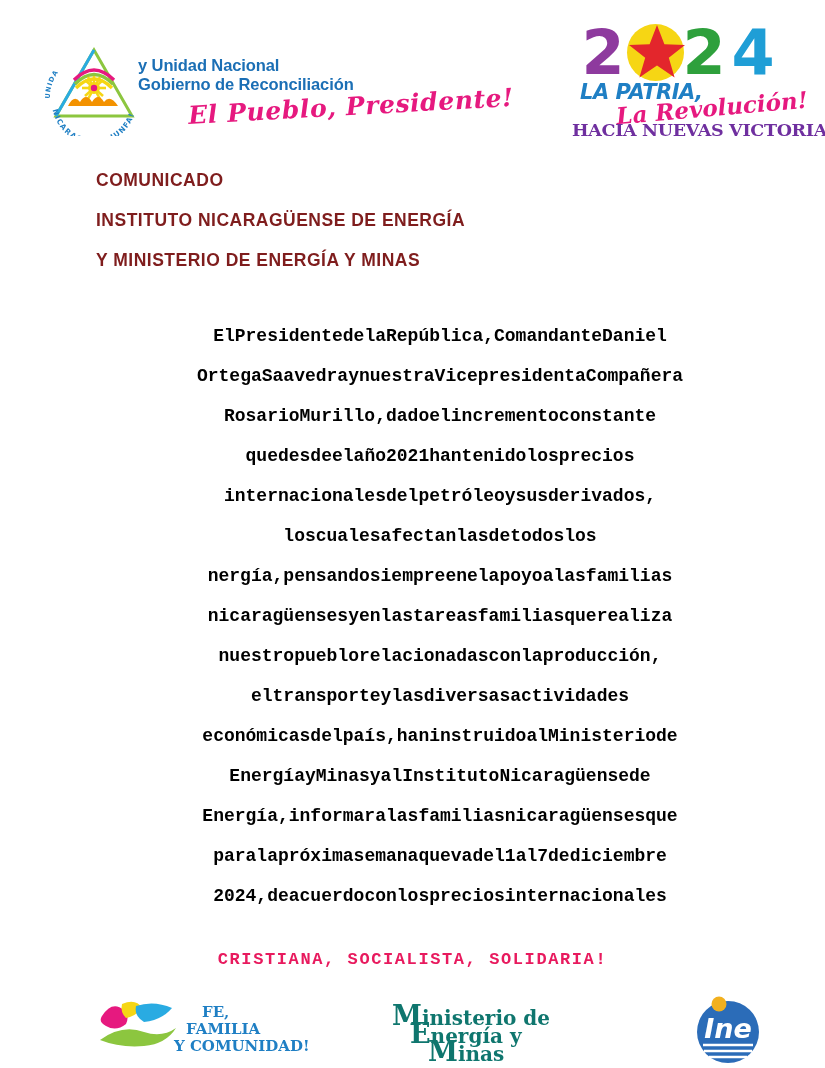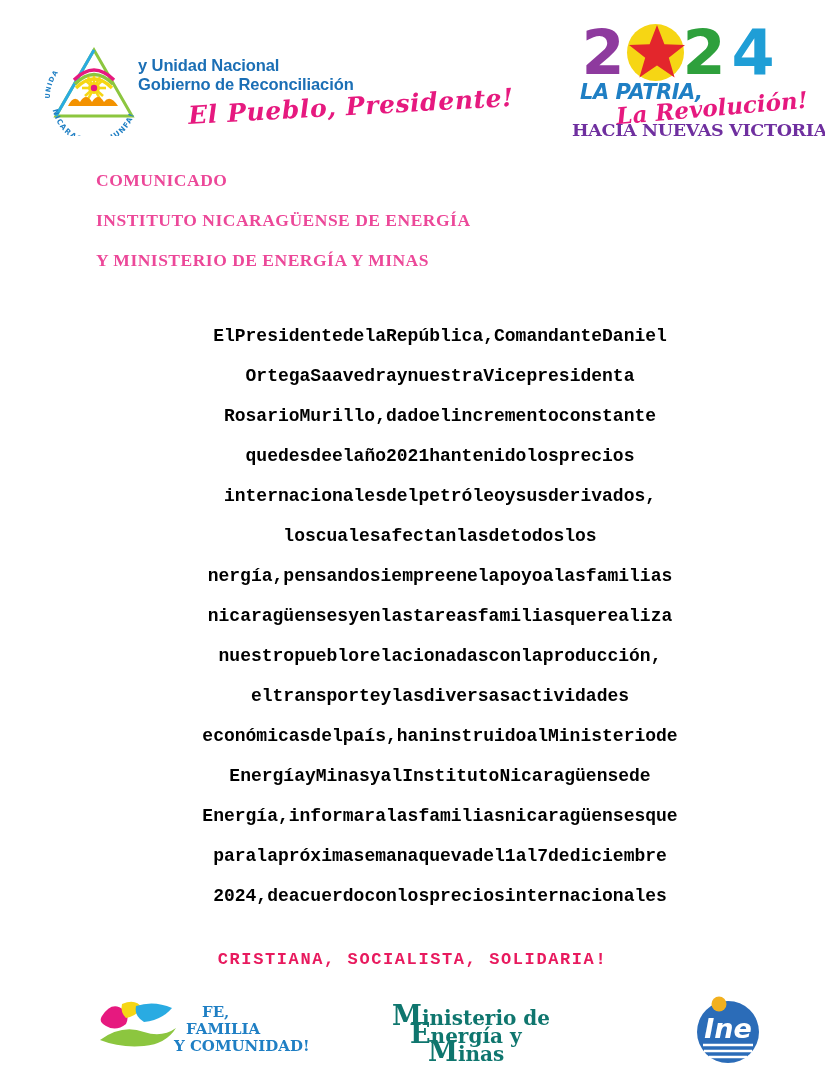--- a/index.html
+++ b/index.html
@@ -147,26 +147,26 @@
 
   
   .doc {
     position: absolute;
     left: 96px;
     top: 160px;
     width: 638px;
   }
   .heading-block { margin-bottom: 0; }
   .heading-line {
-    font-family: Liberation Serif, serif;
+    font-family: Liberation Sans, sans-serif;
     font-weight: bold;
     font-size: 17.5px;
     line-height: 40px;
     letter-spacing: 0.5px;
-    color: #ec4899;
+    color: #7f1d1d;
     white-space: nowrap;
   }
   .body-block {
     margin-top: 36px;
   }
   .body-line {
     font-family: "Liberation Mono", "DejaVu Sans Mono", monospace;
     font-weight: bold;
     font-size: 18px;
     line-height: 40px;
@@ -332,20 +332,21 @@
         <span class="w">República,</span>
         <span class="w">Comandante</span>
         <span class="w">Daniel</span>
       </div>
       <div class="body-line">
         <span class="w">Ortega</span>
         <span class="w">Saavedra</span>
         <span class="w">y</span>
         <span class="w">nuestra</span>
         <span class="w">Vicepresidenta</span>
+        <span class="w">Compañera</span>
       </div>
       <div class="body-line">
         <span class="w">Rosario</span>
         <span class="w">Murillo,</span>
         <span class="w">dado</span>
         <span class="w">el</span>
         <span class="w">incremento</span>
         <span class="w">constante</span>
       </div>
       <div class="body-line">

